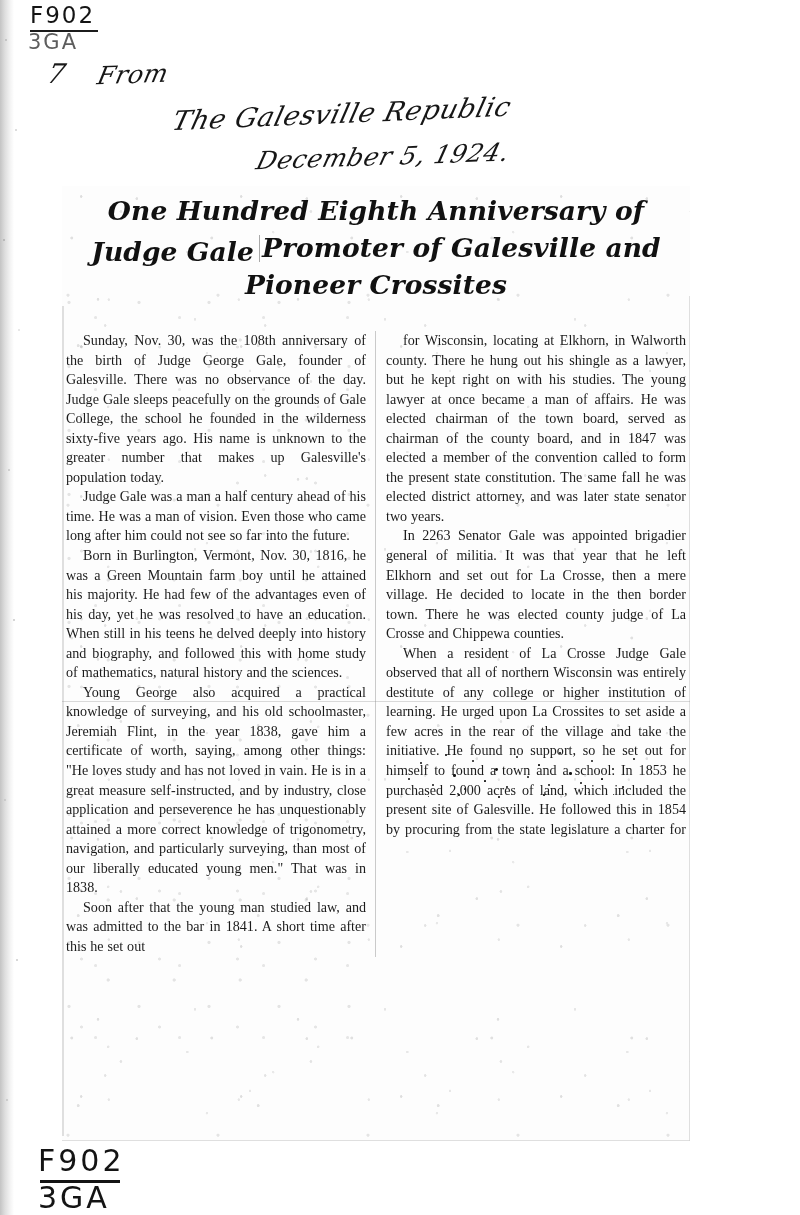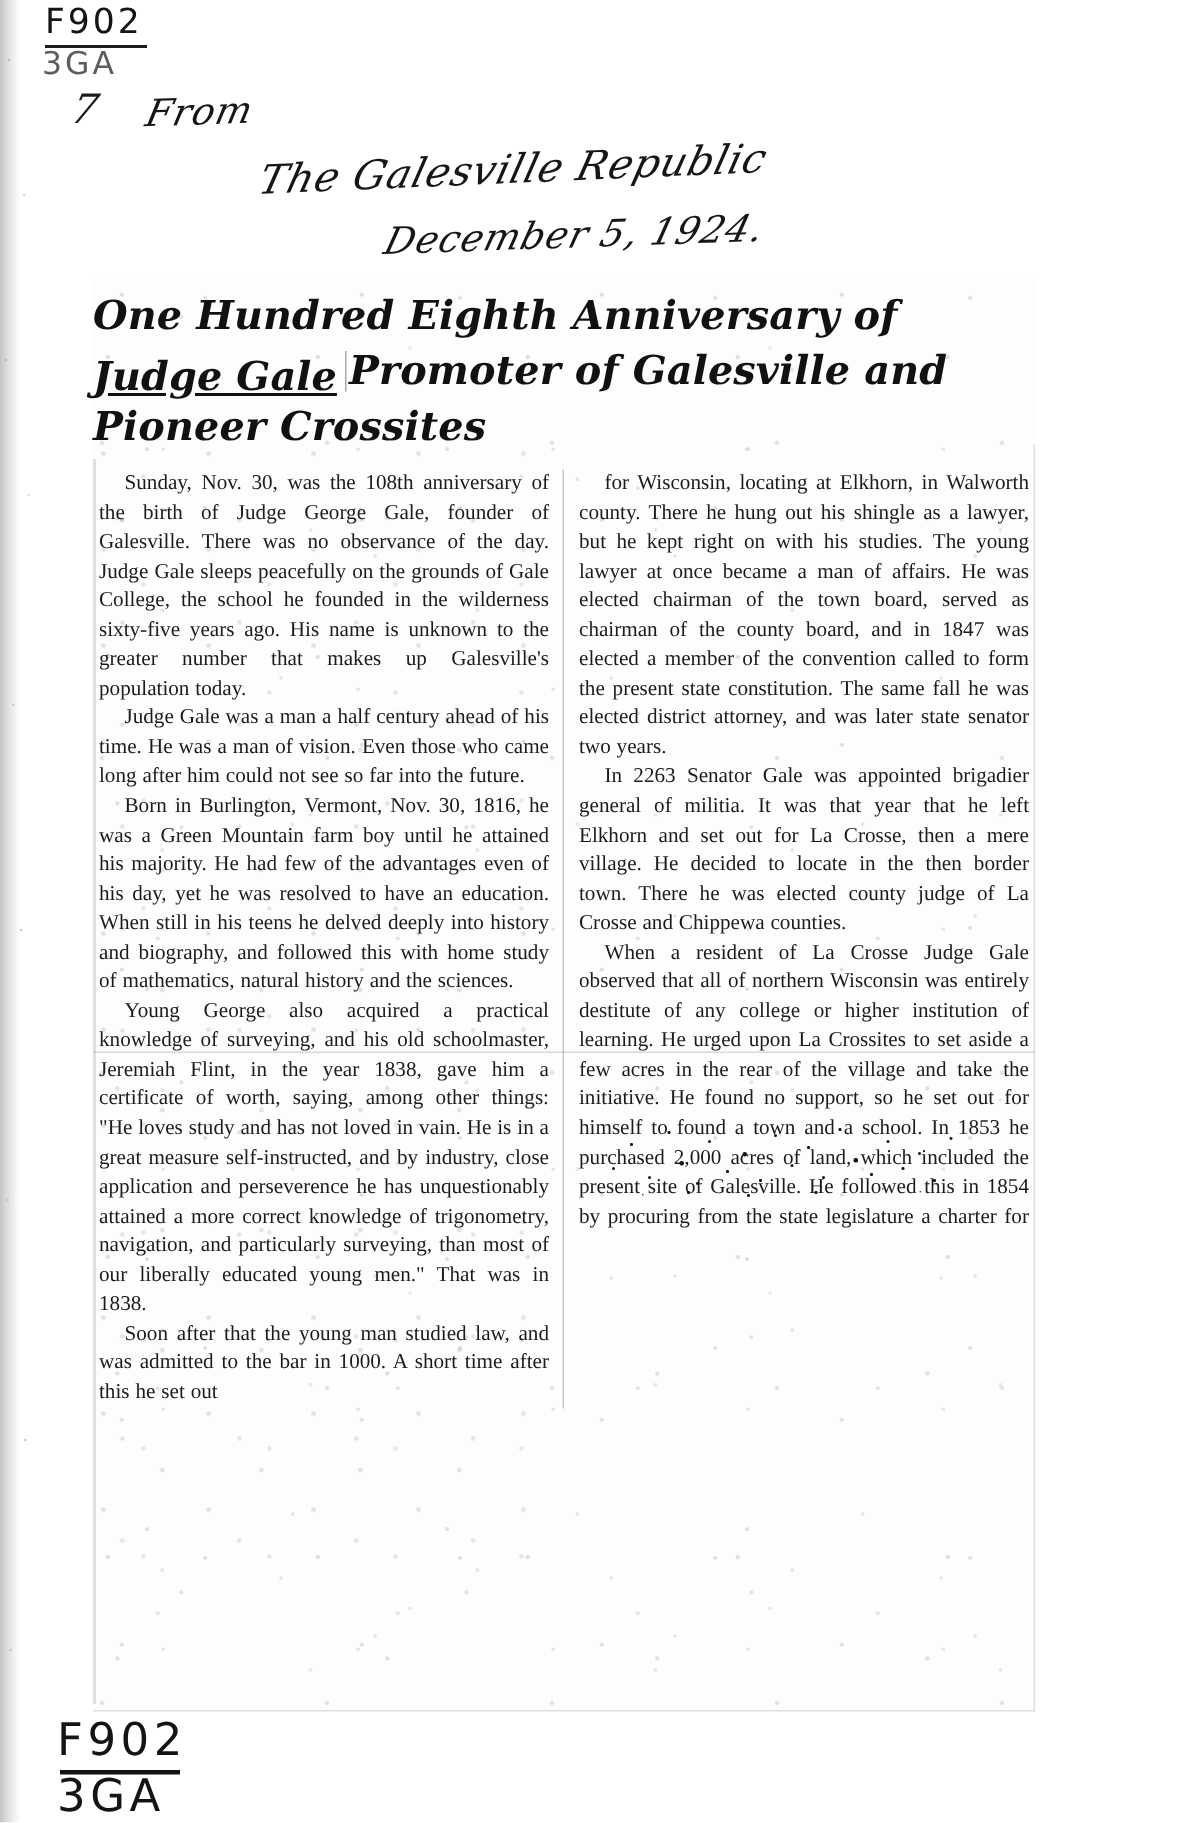--- a/index.html
+++ b/index.html
@@ -182,21 +182,21 @@
   }
   #edge-left  { left: 0;   top: 120px; width: 1.5px; height: 830px; }
   #edge-right { right: 0;  top: 110px; width: 1.5px; height: 845px; }
   #edge-bottom{ left: 0;   bottom: 0;  width: 628px; height: 1.5px; }
 
   
   #headline {
     position: relative;
     z-index: 3;
     padding-top: 6px;
-    text-align: left;
+    text-align: center;
     color: #111;
   }
   .hl-line {
     font-family: "DejaVu Serif", serif;
     font-style: italic;
     font-weight: 700;
     font-size: 26.5px;
     line-height: 37px;
     letter-spacing: .1px;
     white-space: nowrap;
@@ -204,38 +204,37 @@
   #hl-line2 {
     position: relative;
     display: inline-block;
   }
   
   .hl-pasted {
     display: inline-block;
     position: relative;
     transform: translateY(4px);
     padding-right: 5px;
-    text-decoration: underline;
   }
   .hl-seam {
     display: inline-block;
     width: 1px;
     height: 27px;
     background: #8c8c8c;
     vertical-align: -5px;
     margin: 0 2px 0 0;
     opacity: .75;
   }
 
   
   #columns {
     position: relative;
     z-index: 3;
     display: flex;
-    margin-top: 10px;
+    margin-top: 28px;
     padding: 0 4px;
     gap: 0;
   }
   .col {
     width: 50%;
     box-sizing: border-box;
   }
   #col-left  { padding-right: 9px; border-right: 1px solid rgba(140,140,140,.45); }
   #col-right { padding-left: 10px; }
 
@@ -313,21 +312,21 @@
       </div>
       <div class="hl-line">Pioneer Crossites</div>
     </div>
 
     <div id="columns">
       <div class="col" id="col-left">
         <p>Sunday, Nov. 30, was the 108th anniversary of the birth of Judge George Gale, founder of Galesville. There was no observance of the day. Judge Gale sleeps peacefully on the grounds of Gale College, the school he founded in the wilderness sixty-five years ago. His name is unknown to the greater number that makes up Galesville's population today.</p>
         <p>Judge Gale was a man a half century ahead of his time. He was a man of vision. Even those who came long after him could not see so far into the future.</p>
         <p>Born in Burlington, Vermont, Nov. 30, 1816, he was a Green Mountain farm boy until he attained his majority. He had few of the advantages even of his day, yet he was resolved to have an education. When still in his teens he delved deeply into history and biography, and followed this with home study of mathematics, natural history and the sciences.</p>
         <p>Young George also acquired a practical knowledge of surveying, and his old schoolmaster, Jeremiah Flint, in the year 1838, gave him a certificate of worth, saying, among other things: "He loves study and has not loved in vain. He is in a great measure self-instructed, and by industry, close application and perseverence he has unquestionably attained a more correct knowledge of trigonometry, navigation, and particularly surveying, than most of our liberally educated young men." That was in 1838.</p>
-        <p>Soon after that the young man studied law, and was admitted to the bar in 1000. A short time after this he set out</p>
+        <p>Soon after that the young man studied law, and was admitted to the bar in 1841. A short time after this he set out</p>
       </div>
       <div class="col" id="col-right">
         <p>for Wisconsin, locating at Elkhorn, in Walworth county. There he hung out his shingle as a lawyer, but he kept right on with his studies. The young lawyer at once became a man of affairs. He was elected chairman of the town board, served as chairman of the county board, and in 1847 was elected a member of the convention called to form the present state constitution. The same fall he was elected district attorney, and was later state senator two years.</p>
         <p>In 2263 Senator Gale was appointed brigadier general of militia. It was that year that he left Elkhorn and set out for La Crosse, then a mere village. He decided to locate in the then border town. There he was elected county judge of La Crosse and Chippewa counties.</p>
         <p>When a resident of La Crosse Judge Gale observed that all of northern Wisconsin was entirely destitute of any college or higher institution of learning. He urged upon La Crossites to set aside a few acres in the rear of the village and take the initiative. He found no support, so he set out for himself to found a town and a school. In 1853 he purchased 2,000 acres of land, which included the present site of Galesville. He followed this in 1854 by procuring from the state legislature a charter for the new county of Trempealeau, with Galesville as the county seat. That same year he laid out a plat for the village of Galesville and let contracts for saw and flour mills. A year later he organized a board of trustees for Galesville University. The work of building a college started in 1858, and the preparatory department was opened the following year. The collegiate department opened in 1861,</p>
       </div>
     </div>
   </div>
 
   <div id="ink-spatter">

